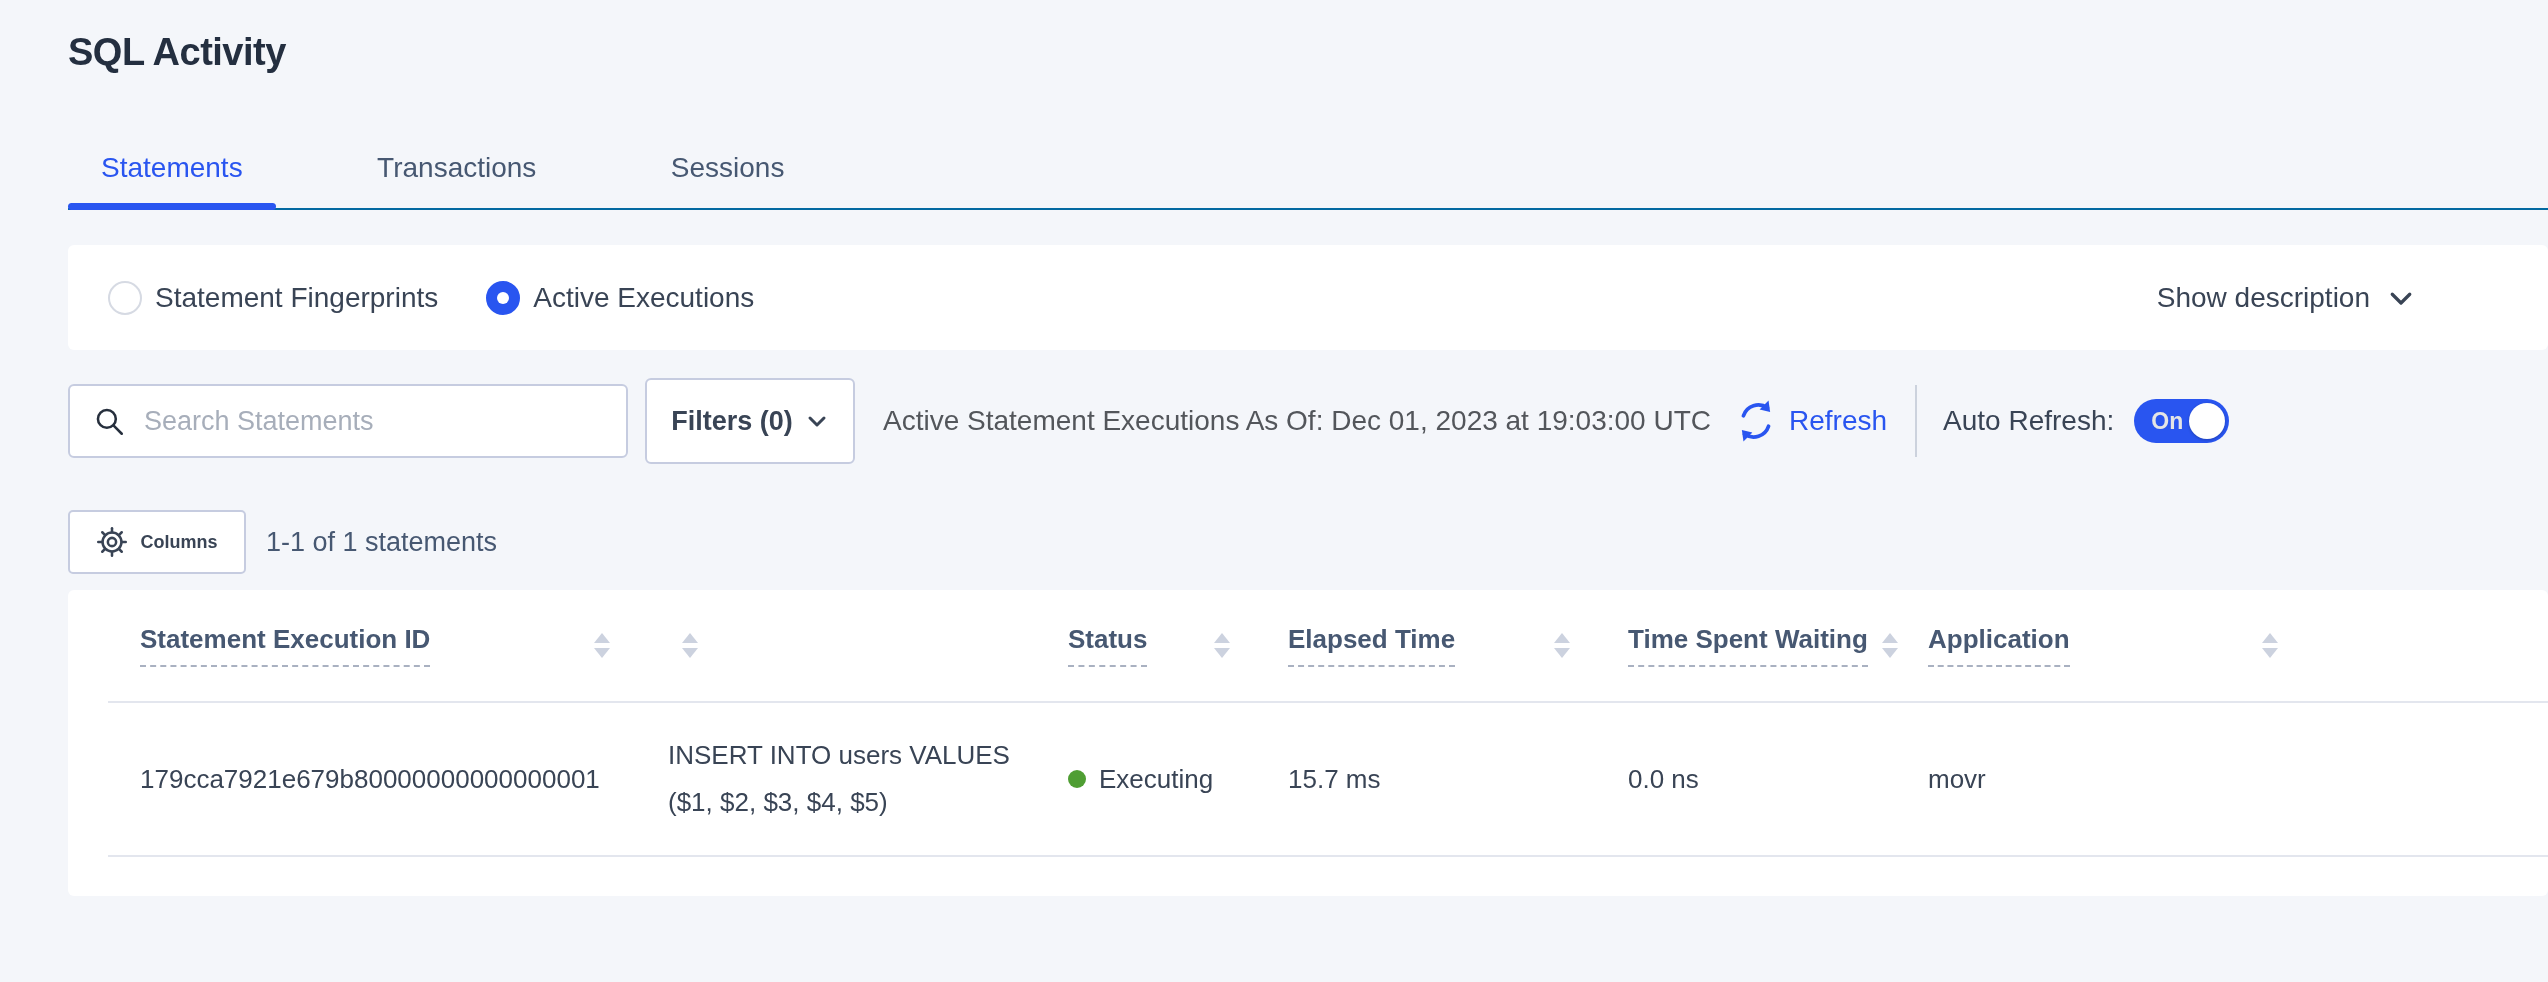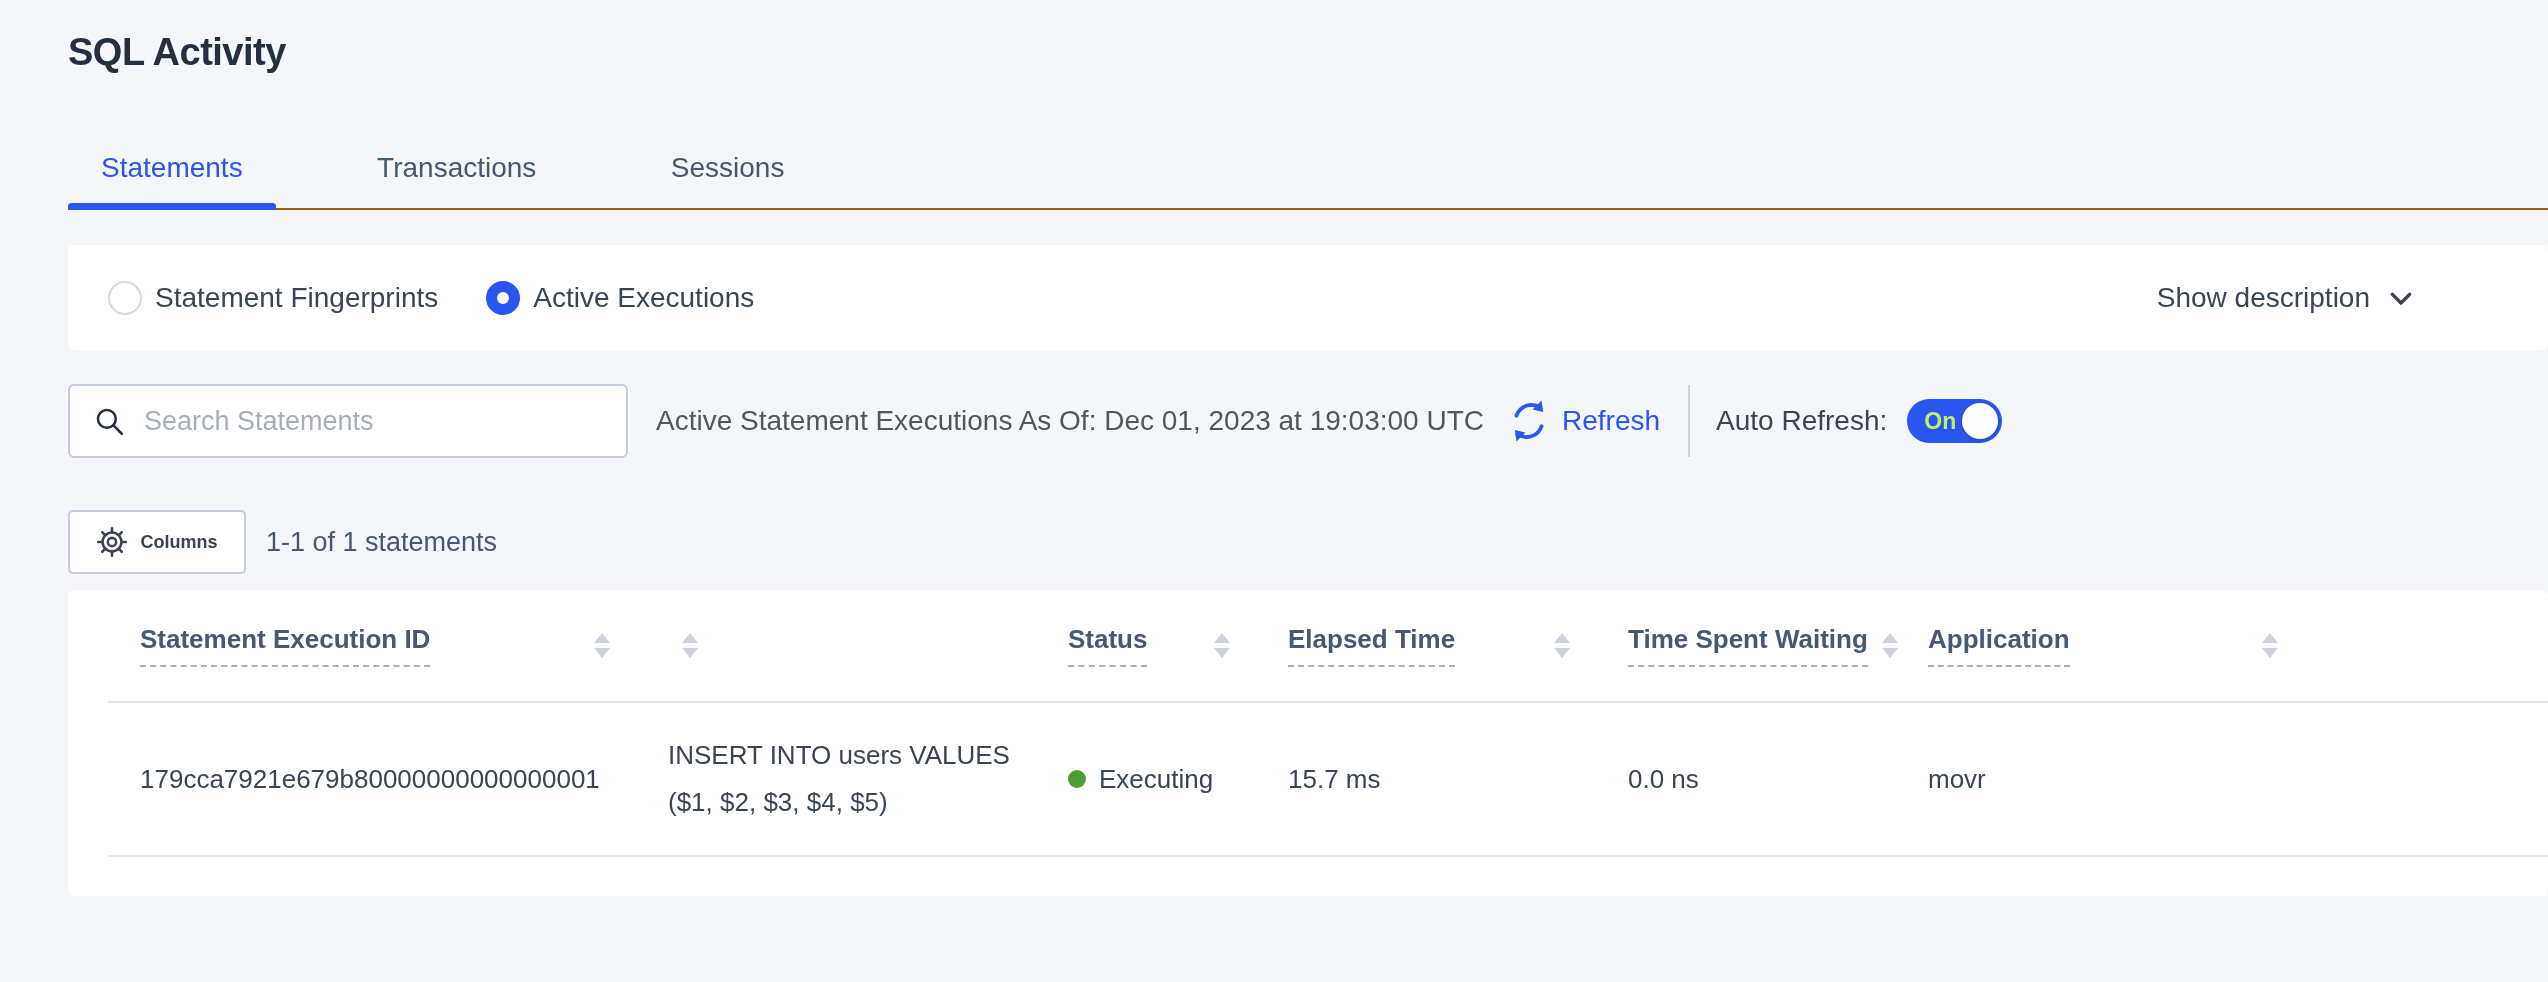--- a/index.html
+++ b/index.html
@@ -11,21 +11,21 @@
   }
   
   .page-title {
     padding:30px 0 0 68px;
     font-size:38px; line-height:44px; font-weight:700;
     color:#242f40; letter-spacing:-0.5px;
   }
   
   .tabs {
     margin-left:68px;
-    border-bottom:2px solid #a16207;
+    border-bottom:2px solid #0369a1;
     white-space:nowrap;
   }
   .tab {
     display:inline-block; position:relative;
     padding:78px 33px 24px 33px;
     margin-right:64px;
     font-size:28px; color:#475872; cursor:pointer;
   }
   .tab.active { color:#2955f0; }
   .tab.active::after {
@@ -79,21 +79,21 @@
   .asof { margin-left:28px; font-size:28px; color:#53565b; white-space:nowrap; }
   .refresh { margin-left:22px; display:flex; align-items:center; cursor:pointer; }
   .refresh span { margin-left:10px; font-size:28px; color:#2955f0; }
   .vdiv { width:2px; height:72px; background:#ccd2dd; margin-left:28px; flex:none; }
   .auto-label { margin-left:26px; font-size:28px; color:#394455; white-space:nowrap; }
   .toggle {
     margin-left:20px; width:95px; height:44px; border-radius:22px;
     background:#2955f0; position:relative; cursor:pointer; flex:none;
     display:flex; align-items:center;
   }
-  .toggle-text { color:#bef264; font-size:23px; font-weight:700; margin-left:17px; }
+  .toggle-text { color:#e5e5e5; font-size:23px; font-weight:700; margin-left:17px; }
   .knob {
     position:absolute; right:4px; top:4px; width:36px; height:36px;
     border-radius:50%; background:#fff; box-shadow:0 1px 3px rgba(0,0,0,.25);
   }
   
   .controls-row { margin-left:68px; margin-top:46px; height:64px; display:flex; align-items:center; }
   .btn-columns { width:178px; height:64px; border-radius:5px; font-size:18px; font-weight:700; color:#394455; }
   .btn-columns svg { margin-right:12px; }
   .count { margin-left:20px; font-size:27px; color:#475872; }
   
@@ -164,20 +164,26 @@
 </section>
 
 <section class="toolbar">
   <div class="search-box">
     <svg width="34" height="34" viewBox="0 0 24 24" fill="none" stroke="#262f3d" stroke-width="1.8" stroke-linecap="round">
         <circle cx="10.5" cy="10.5" r="6.3"></circle>
         <line x1="15.3" y1="15.3" x2="21" y2="21"></line>
       </svg>
     <input type="text" value="" placeholder="Search Statements" style="">
   </div>
+  <button class="btn btn-filters">
+    <span>Filters (0)</span>
+    <svg width="24" height="24" viewBox="0 0 24 24" fill="none" stroke="#394455" stroke-width="3" stroke-linecap="round" stroke-linejoin="round">
+        <polyline points="5 9 12 16 19 9"></polyline>
+      </svg>
+  </button>
   <div class="asof">Active Statement Executions As Of: Dec 01, 2023 at 19:03:00 UTC</div>
   <div class="refresh">
     <svg width="46" height="46" viewBox="0 0 44 44">
       <g fill="none" stroke="#2955f0" stroke-width="3.6" stroke-linecap="round">
         <path d="M10 17 A 15 15 0 0 1 33 9.5"></path>
         <path d="M34 27 A 15 15 0 0 1 11 34.5"></path>
       </g>
       <g fill="#2955f0">
         <polygon points="34,2.5 35.5,13.5 25.5,11"></polygon>
         <polygon points="10,41.5 8.5,30.5 18.5,33"></polygon>

